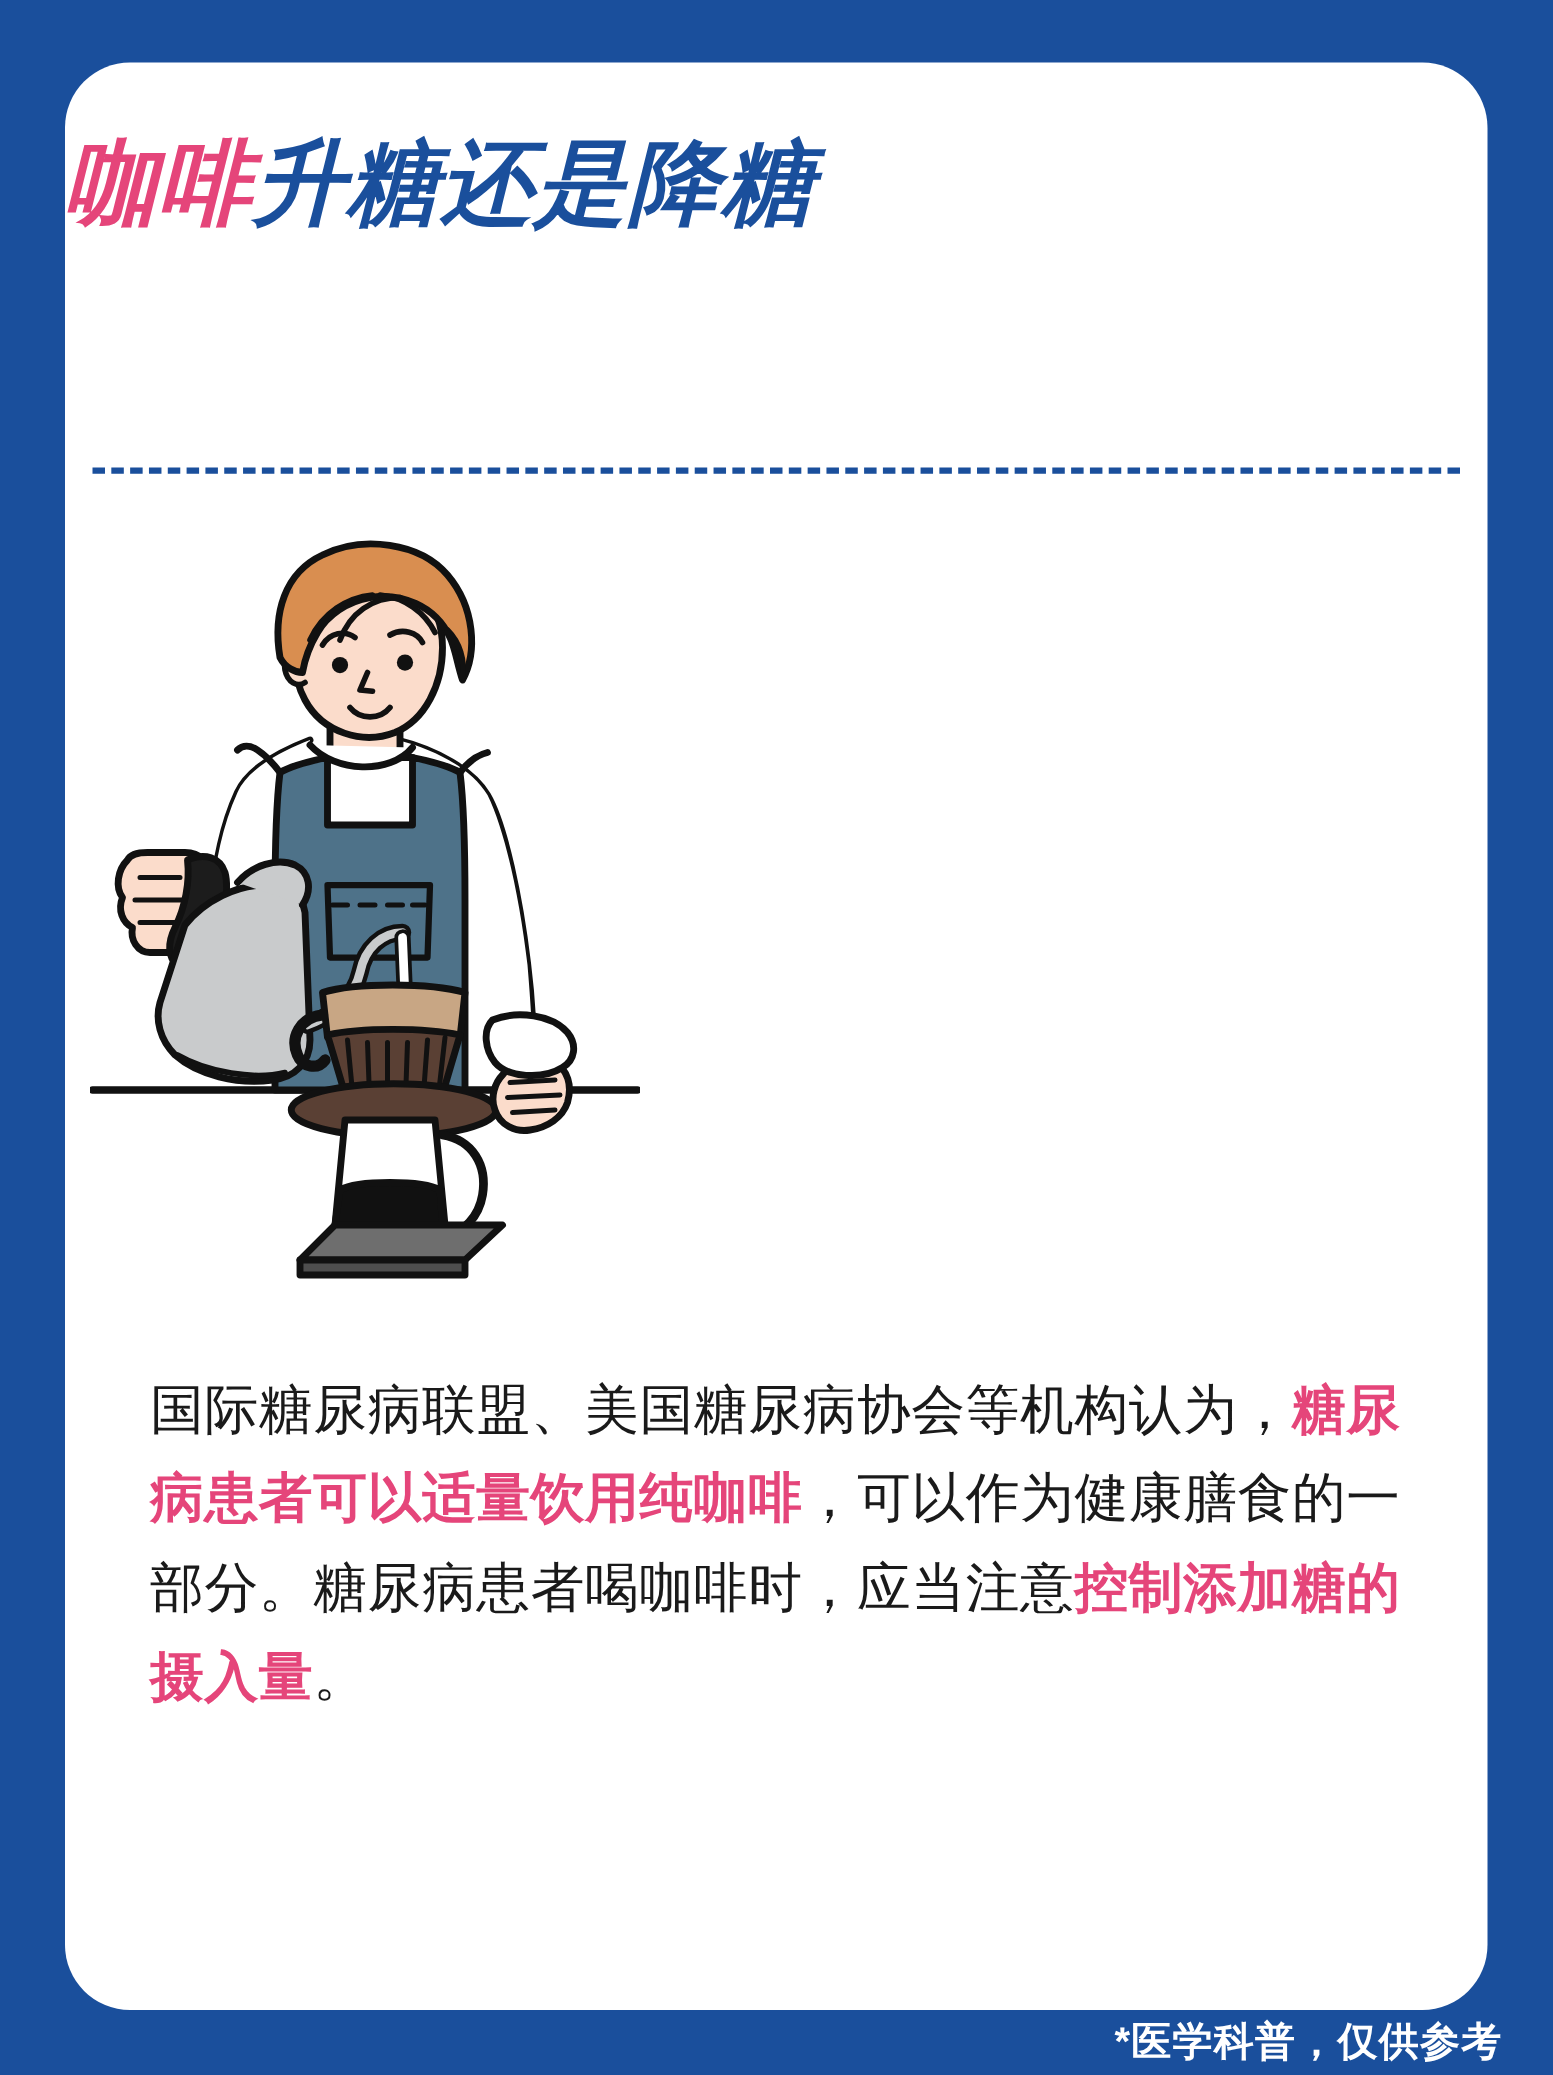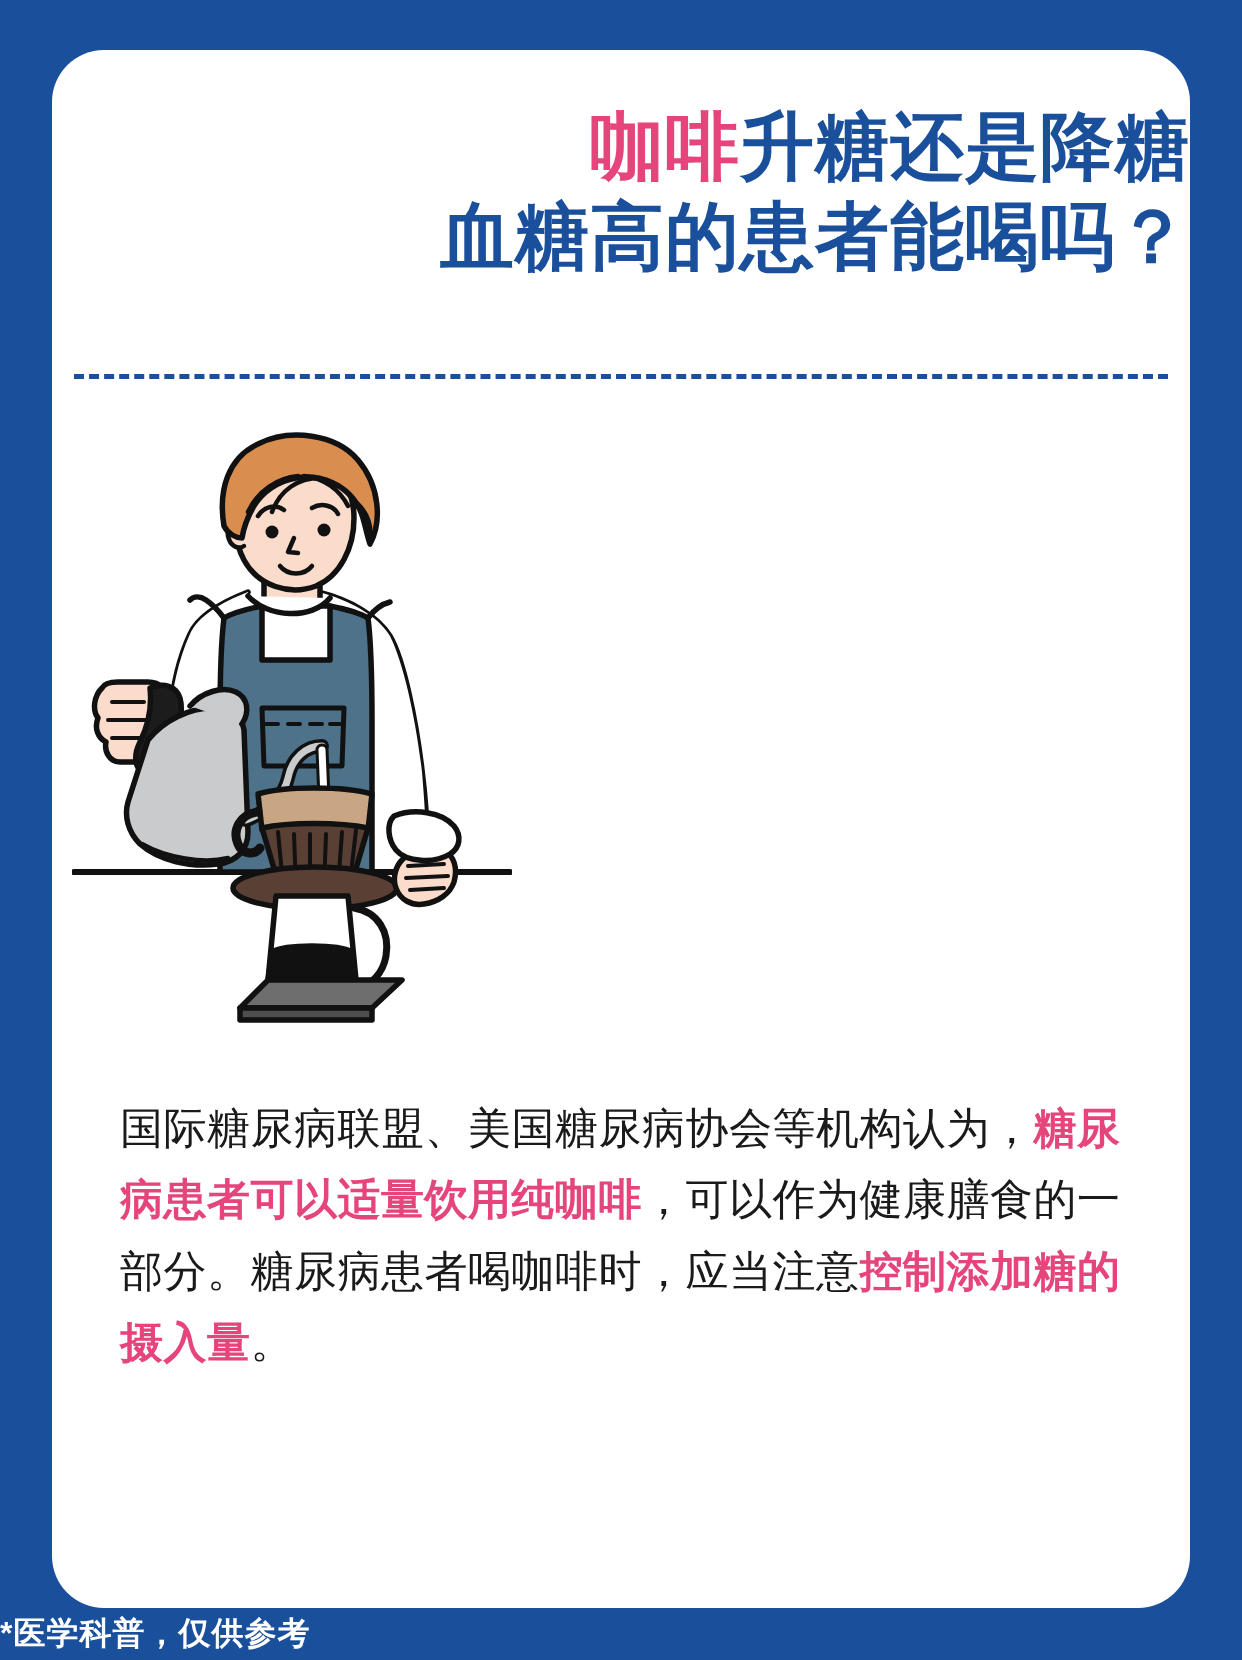--- a/index.html
+++ b/index.html
@@ -19,21 +19,22 @@
     left:52px;top:50px;
     width:1138px;height:1558px;
     background:#FFFFFF;
     border-radius:52px;
     overflow:hidden;
   }
 
   
   .title-wrap{
     position:absolute;left:0;right:0;top:52px;
-    text-align:right;
+    text-align:left;
+    font-style:italic;
   }
   .title-line{
     font-size:74px;
     font-weight:bold;
     letter-spacing:1px;
     line-height:1.22;
     color:#1A4F9C;
     white-space:nowrap;
   }
   .title-line .hl{color:#E5457A;}
@@ -75,41 +76,40 @@
     line-height:1.66;
     color:#1a1a1a;
     letter-spacing:0.5px;
   }
   .para-bottom .hl{color:#E5457A;font-weight:bold;}
 
   
   .footer{
     position:absolute;
     left:0;right:0;bottom:0;height:52px;
-    display:flex;align-items:center;
+    display:flex;align-items:center;justify-content:flex-end;
     padding-right:40px;
     box-sizing:border-box;
   }
   .footer-text{
     color:#FFFFFF;
     font-size:32px;
     font-weight:bold;
     letter-spacing:1px;
   }
 </style>
 </head>
 <body>
 
 <div id="poster">
 
   <div class="card">
 
     <div class="title-wrap">
       <div class="title-line"><span class="hl">咖啡</span><span>升糖还是降糖</span></div>
-      <div class="title-line">血糖高的患者能喝吗？</div>
     </div>
 
     <div class="divider"></div>
 
     <div class="illus">
       <svg viewBox="0 0 440 640" xmlns="http://www.w3.org/2000/svg">
         <g fill="none" stroke="#111111" stroke-width="5.5" stroke-linecap="round" stroke-linejoin="round">
 
           <line x1="2" y1="452" x2="438" y2="452" stroke-width="6"></line>
 

